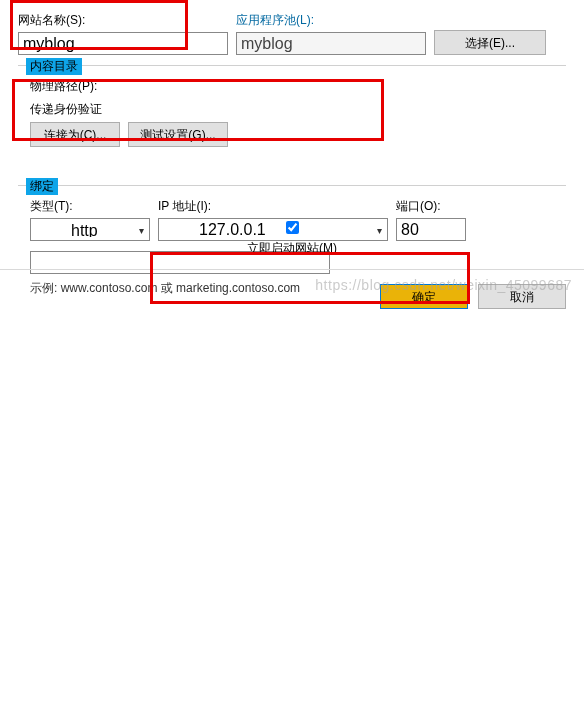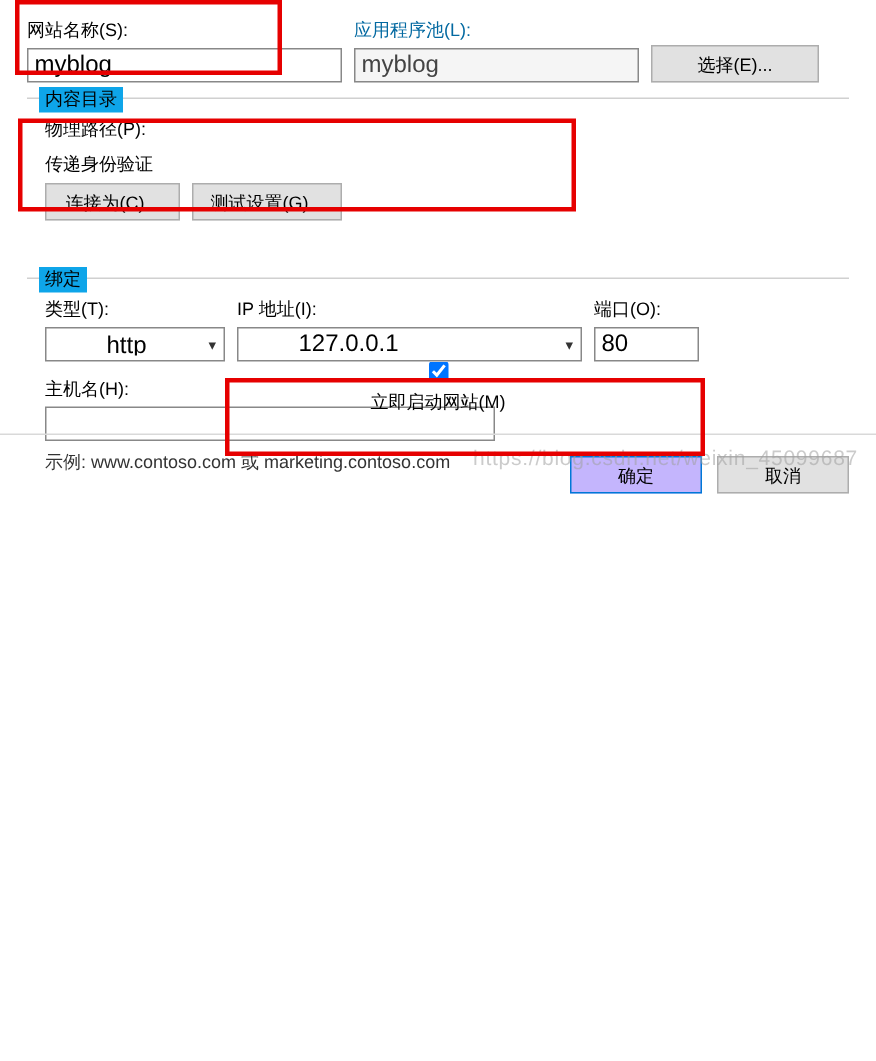--- a/index.html
+++ b/index.html
@@ -96,21 +96,21 @@
       bottom: 30px;
       color: rgba(160,160,160,0.55);
       font-size: 14px;
       letter-spacing: 0.5px;
     }
     hr.sep {
       border: none;
       border-top: 1px solid #d9d9d9;
       margin: 0 -18px;
     }
-    .ok-btn { border: 1px solid #0078d7; background:#c4b5fd; }
+    .ok-btn { border: 1px solid #0078d7; background:#eab308; }
   </style>
 </head>
 <body>
 
 <div class="dialog">
 
   <div class="row">
     <div class="col" style="width:210px;">
       <span class="label">网站名称(S):</span>
       <input type="text" value="myblog" style="">
@@ -154,21 +154,20 @@
           <input type="text" style="width: 230px;" value="127.0.0.1">
         </div>
       </div>
       <div class="col" style="width:70px;">
         <span class="label">端口(O):</span>
         <input type="text" style="width: 70px;" value="80">
       </div>
     </div>
 
     <div class="col" style="margin-top:10px;">
-      <span class="label">主机名(H):</span>
       <input type="text" style="width: 300px;" value="">
     </div>
     <div style="margin-top:6px;color:#333;">示例: www.contoso.com 或 marketing.contoso.com</div>
   </div>
 
   <div class="bottom-bar">
     <div class="checkbox-row">
       <input type="checkbox" checked="" style="">
       <span>立即启动网站(M)</span>
     </div>

